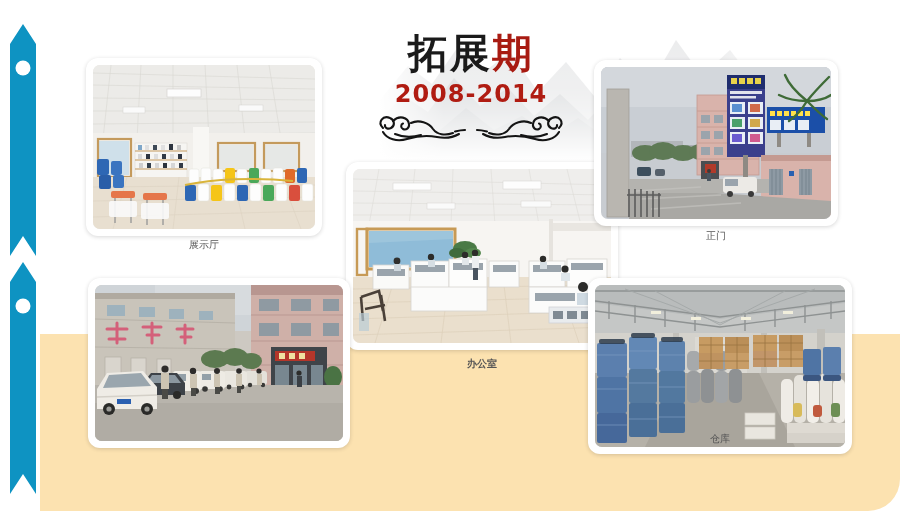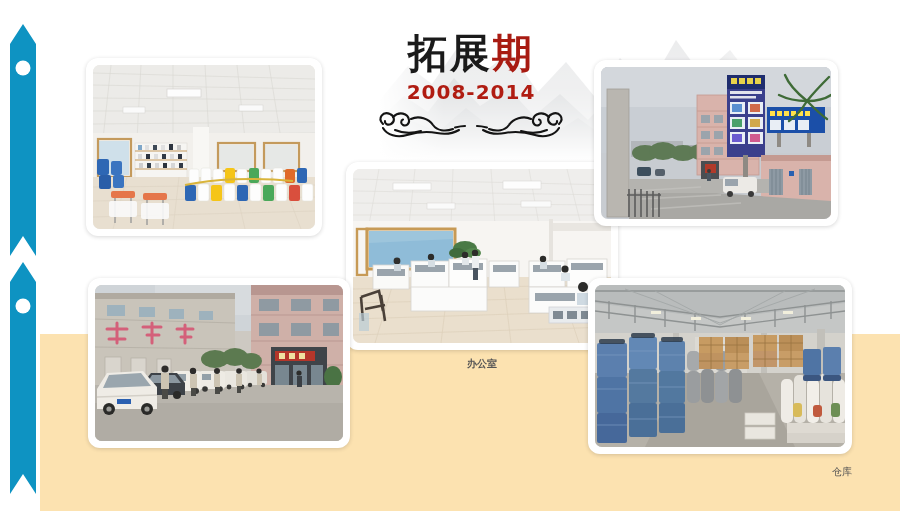--- a/index.html
+++ b/index.html
@@ -7,20 +7,21 @@
     padding: 0;
     background: #ffffff;
   }
   #slide {
     position: relative;
     width: 900px;
     height: 511px;
     overflow: hidden;
     background: #ffffff;
     font-family: "DejaVu Sans", "Liberation Sans", sans-serif;
+    border-radius: 32px;
   }
 
   
   .beige-band {
     position: absolute;
     left: 40px;
     top: 334px;
     width: 860px;
     height: 177px;
     background: #fce2b0;
@@ -65,21 +66,21 @@
     font-weight: bold;
     line-height: 1.05;
     letter-spacing: 2px;
     color: #1a1a1a;
     margin: 0;
     white-space: nowrap;
   }
   .title-cn .accent { color: #a81b12; }
   .title-years {
     font-family: "DejaVu Sans", "Liberation Sans", sans-serif;
-    font-size: 20px;
+    font-size: 24px;
     font-weight: bold;
     letter-spacing: 1px;
     color: #b01c12;
     margin: 6px 0 0 0;
   }
   .cloud-ornament {
     margin-top: 4px;
     width: 200px;
     height: 34px;
     margin-left: auto;
@@ -125,21 +126,21 @@
   #card-office    { left: 346px; top: 162px; width: 272px; height: 188px; z-index: 3; }
   #card-office .frame { height: 174px; }
   #cap-office     { left: 346px; top: 357px; width: 272px; font-weight: bold; }
 
   #card-fleet     { left: 88px;  top: 278px; width: 262px; height: 170px; z-index: 4; }
   #card-fleet .frame { height: 156px; }
   #cap-fleet      { left: 88px;  top: 455px; width: 262px; }
 
   #card-warehouse { left: 588px; top: 278px; width: 264px; height: 176px; z-index: 5; }
   #card-warehouse .frame { height: 162px; }
-  #cap-warehouse  { left: 588px; top: 465px; width: 264px; text-align: right; }
+  #cap-warehouse  { left: 588px; top: 432px; width: 264px; }
 </style>
 </head>
 <body>
 
 <div id="slide">
 
   <div class="beige-band"></div>
 
   <div class="ink-backdrop">
     <svg viewBox="0 0 400 160" preserveAspectRatio="none">
@@ -320,20 +321,21 @@
           <path d="M54,134 L54,160"></path>
             <path d="M70,132 L70,160"></path>
         </g>
         <rect x="18" y="126" width="24" height="7" rx="2" fill="#e5764a"></rect>
         <rect x="50" y="128" width="24" height="7" rx="2" fill="#e5764a"></rect>
         <rect x="16" y="136" width="28" height="16" rx="2" fill="#fafafa" opacity="0.9"></rect>
         <rect x="48" y="138" width="28" height="16" rx="2" fill="#fafafa" opacity="0.9"></rect>
       </svg>
     </div>
   </div>
+  <div class="caption" id="cap-showroom">展示厅</div>
 
   <div class="photo-card" id="card-gate">
     <div class="frame">
       <svg viewBox="0 0 230 152" preserveAspectRatio="none">
         <rect x="0" y="0" width="230" height="152" fill="#c8ccd1"></rect>
 
         <rect x="0" y="0" width="230" height="86" fill="#c9ced4"></rect>
         <rect x="0" y="0" width="230" height="40" fill="#d3d7dc"></rect>
 
         <rect x="6" y="22" width="22" height="128" fill="#b9b6b0"></rect>
@@ -463,20 +465,21 @@
             <path d="M52,124 L52,150"></path>
             <path d="M58,126 L58,150"></path>
           <path d="M26,128 L60,128"></path>
         </g>
 
         <circle cx="108" cy="104" r="2" fill="#3a3a3a"></circle>
         <rect x="106" y="106" width="4" height="8" fill="#4a5560"></rect>
       </svg>
     </div>
   </div>
+  <div class="caption" id="cap-gate">正门</div>
 
   <div class="photo-card" id="card-office">
     <div class="frame">
       <svg viewBox="0 0 258 174" preserveAspectRatio="none">
         <rect x="0" y="0" width="258" height="174" fill="#f1eee9"></rect>
 
         <rect x="0" y="0" width="258" height="56" fill="#efeeec"></rect>
         <g stroke="#dddbd7" stroke-width="0.6">
           <path d="M0,10 L258,16"></path>
             <path d="M0,22 L258,26"></path>

